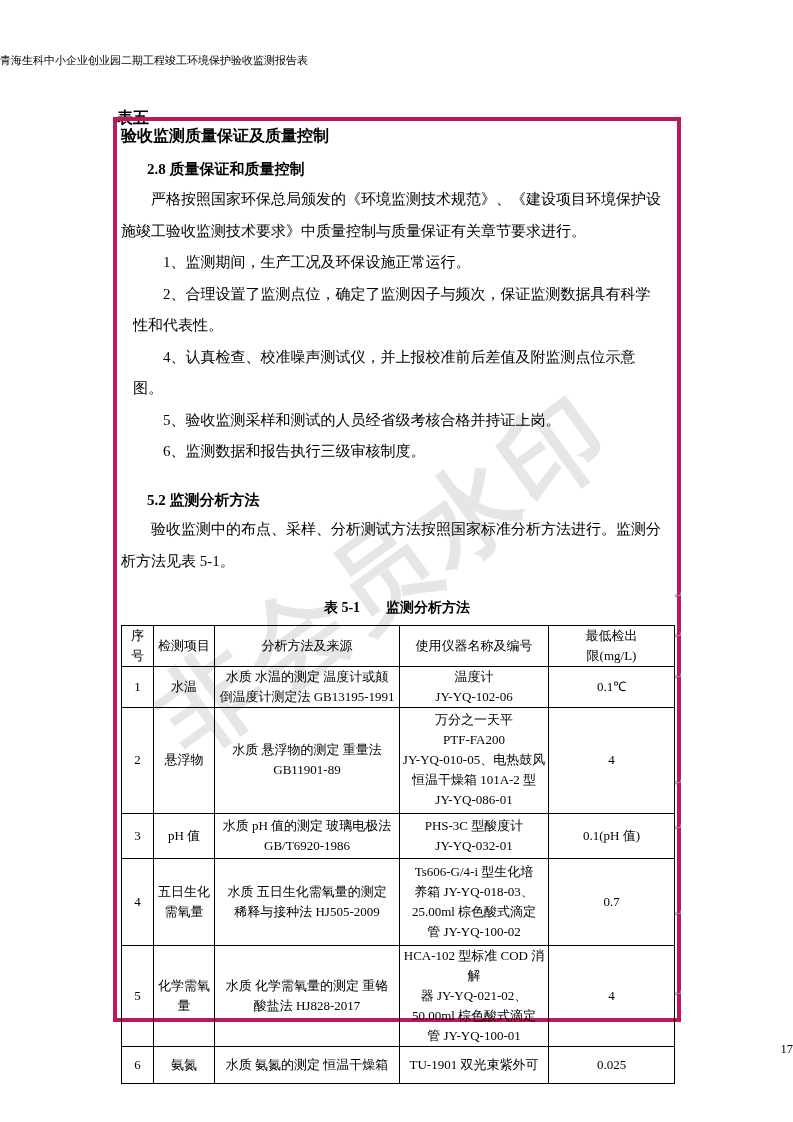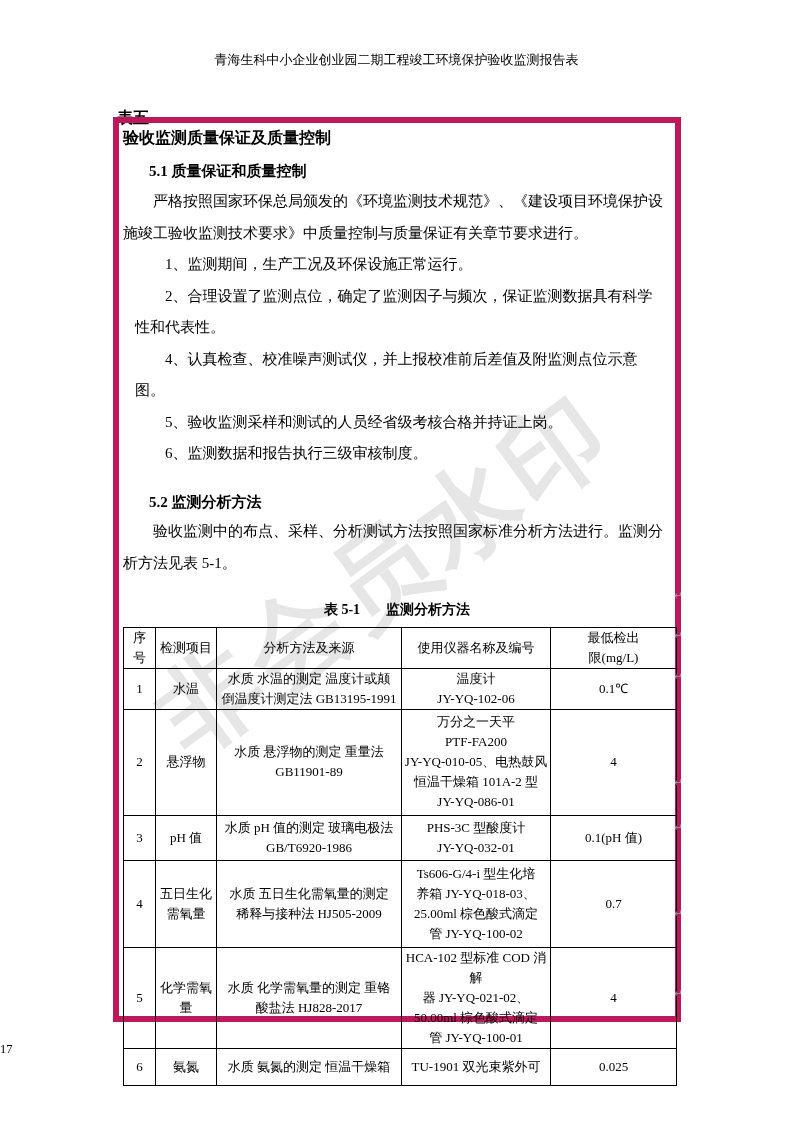--- a/index.html
+++ b/index.html
@@ -11,29 +11,29 @@
   }
   
   .watermark {
     position:absolute; left:385px; top:575px; z-index:0;
     transform:translate(-50%,-50%) rotate(-36deg);
     font-size:100px; font-weight:bold; letter-spacing:6px;
     color:#e6e6e6; white-space:nowrap; pointer-events:none;
   }
   .doc-header {
     position:absolute; top:52px; left:0; width:100%; z-index:1;
-    text-align:center; font-size:13px; line-height:16px;
+    text-align:left; font-size:11px; line-height:16px;
   }
   .tab-label {
     position:absolute; left:117px; top:108px; z-index:1;
     font-size:16px; font-weight:bold;
   }
   .main-box {
     position:absolute; left:113px; top:117px; z-index:1;
-    width:568px; height:905px; border:6px solid #be185d; box-sizing:border-box;
+    width:568px; height:905px; border:4px solid #be185d; box-sizing:border-box;
     background:transparent;
   }
   .box-title { font-size:16px; font-weight:bold; line-height:24px; margin:3px 0 0 4px; }
   .hsec { font-size:15px; font-weight:bold; line-height:22px; margin:10px 0 0 30px; }
   .para { font-size:15px; line-height:32px; margin:3px 4px 0 4px; text-indent:2em; }
   .li   { font-size:15px; line-height:31.5px; margin:0 16px; text-indent:2em; }
   .h52  { margin-top:21px;font-family:Liberation Serif, serif; }
   .p2   { margin-top:2px; }
   .tbl-title { text-align:center; font-size:14px; font-weight:bold; margin-top:22px; line-height:18px; }
   .tbl-title .gap { display:inline-block; width:26px; }
@@ -46,37 +46,37 @@
     padding:0 2px; line-height:20px; overflow:hidden;
   }
   .pre { white-space:pre-line; }
   .cell-end-mark {
     position:absolute; left:674px; z-index:2;
     font-size:10px; line-height:10px; color:#98a2ad;
     font-family:"DejaVu Sans", sans-serif;
   }
   .page-number {
     position:absolute; top:1042px; left:0; width:100%; z-index:1;
-    text-align:left; font-size:12.5px;
+    text-align:right; font-size:12.5px;
   }
 </style>
 </head>
 <body>
 
 <div class="page">
 
   <div class="watermark">非会员水印</div>
 
   <div class="doc-header">青海生科中小企业创业园二期工程竣工环境保护验收监测报告表</div>
 
   <div class="tab-label">表五</div>
 
   <div class="main-box">
     <div class="box-title">验收监测质量保证及质量控制</div>
-    <div class="hsec">5.1 质量保证和质量控制</div>
+    <div class="hsec">2.8 质量保证和质量控制</div>
     <p class="para">严格按照国家环保总局颁发的《环境监测技术规范》、《建设项目环境保护设施竣工验收监测技术要求》中质量控制与质量保证有关章节要求进行。</p>
     <p class="li">1、监测期间，生产工况及环保设施正常运行。</p>
     <p class="li">2、合理设置了监测点位，确定了监测因子与频次，保证监测数据具有科学性和代表性。</p>
     <p class="li">4、认真检查、校准噪声测试仪，并上报校准前后差值及附监测点位示意图。</p>
     <p class="li">5、验收监测采样和测试的人员经省级考核合格并持证上岗。</p>
     <p class="li">6、监测数据和报告执行三级审核制度。</p>
     <div class="hsec h52">5.2 监测分析方法</div>
     <p class="para p2">验收监测中的布点、采样、分析测试方法按照国家标准分析方法进行。监测分析方法见表 5-1。</p>
 
     <div class="tbl-title">

